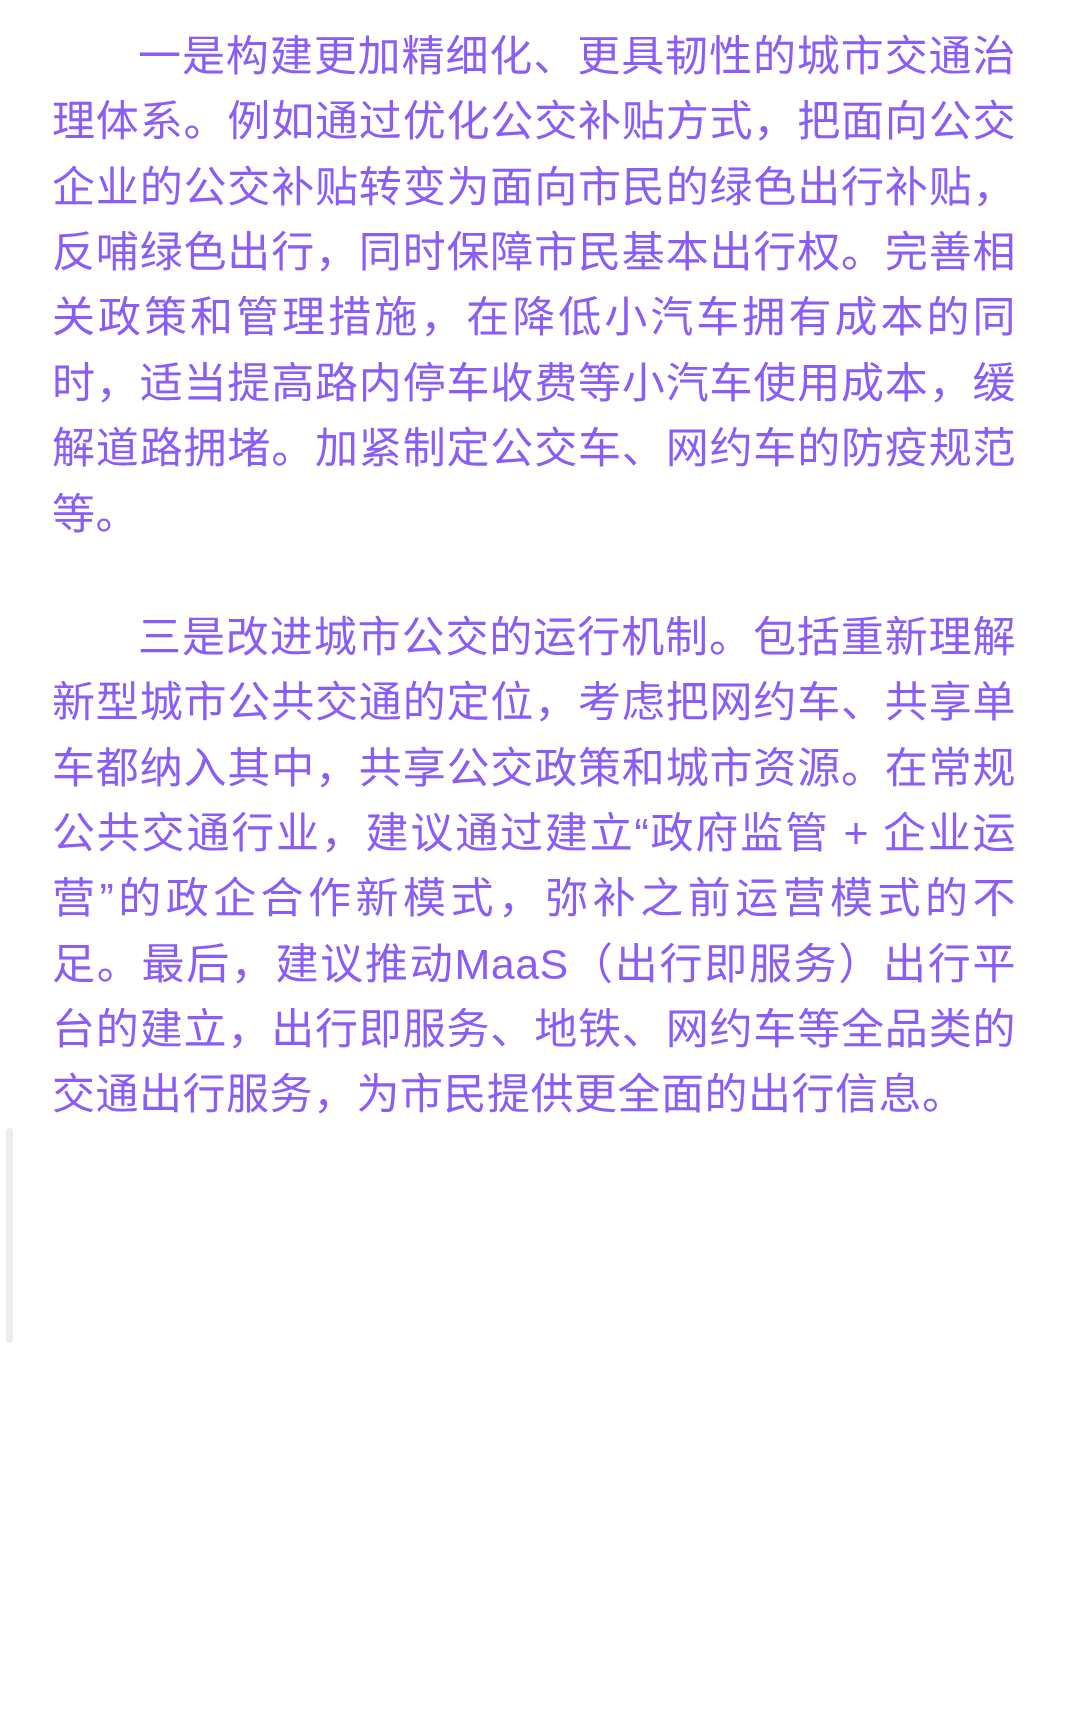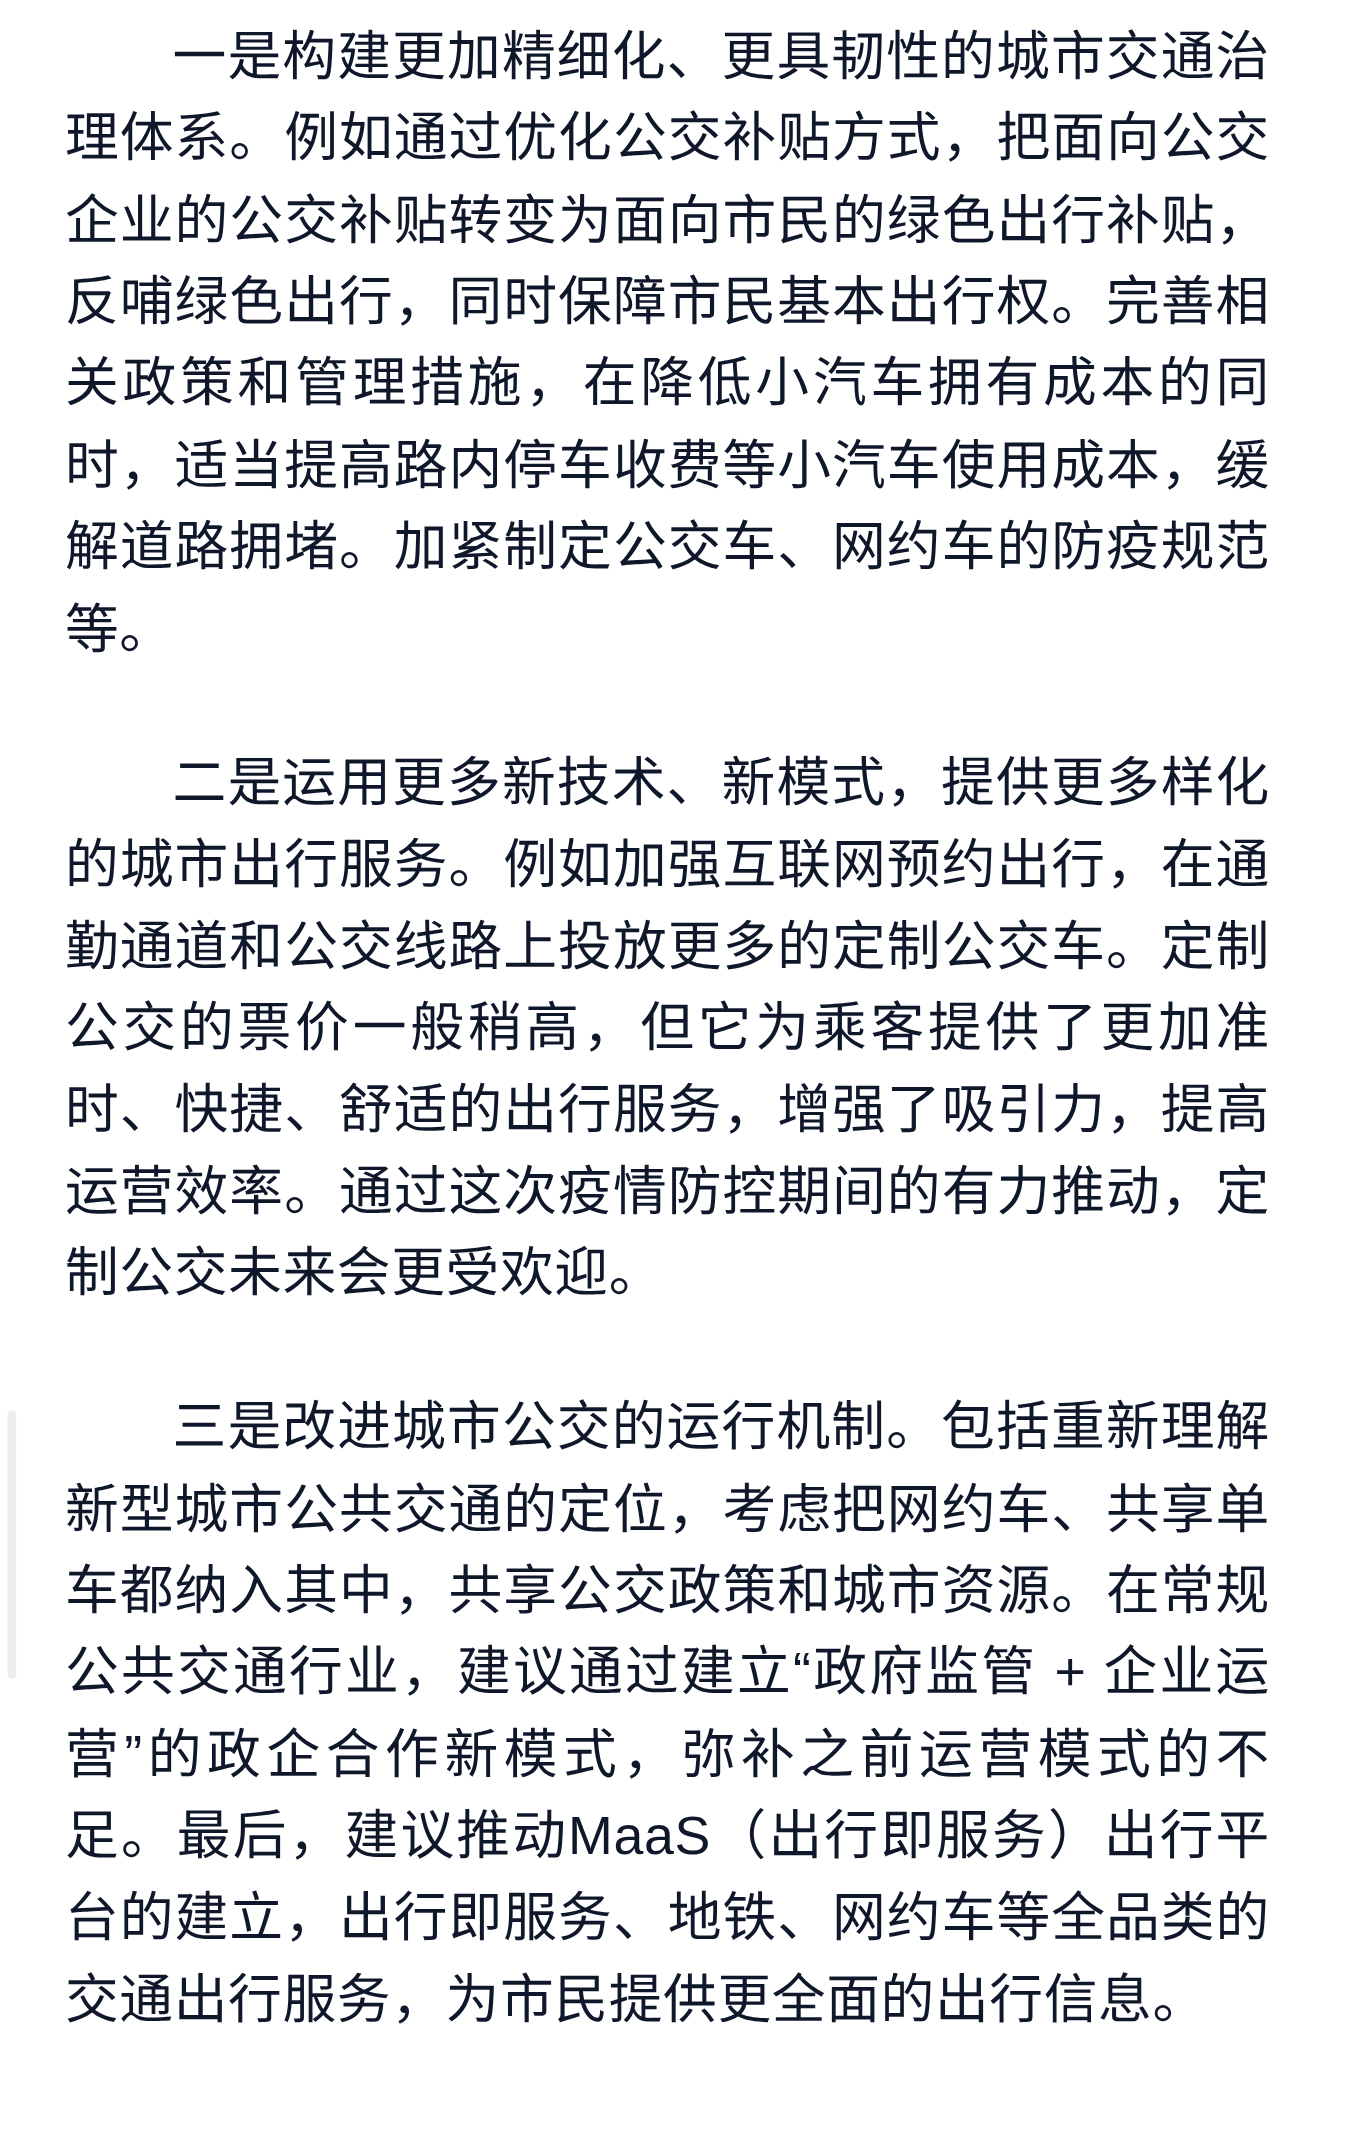--- a/index.html
+++ b/index.html
@@ -19,28 +19,28 @@
     min-height: 1709px;
     background: #ffffff;
     box-sizing: border-box;
     padding: 8px 64px 40px 52px;
     overflow: hidden;
   }
   .article {
     color: #6f6f6f;
   }
   .para {
-    margin: 6px 0 58px 0;
+    margin: 16px 0 58px 0;
     font-size: 43px;
     line-height: 1.52;
     letter-spacing: 0.5px;
     text-indent: 2em;
     text-align: justify;
     text-justify: inter-ideograph;
-    color: #0f172a;
+    color: #8b5cf6;
     font-weight: 400;
     word-break: break-all;
   }
   .para:last-child {
     margin-bottom: 0;
   }
   
   .scroll-indicator {
     position: absolute;
     left: 6px;
@@ -51,19 +51,18 @@
     background: #ededed;
   }
 </style>
 </head>
 <body>
 
 <div class="page">
 
   <div class="article">
     <p class="para">一是构建更加精细化、更具韧性的城市交通治理体系。例如通过优化公交补贴方式，把面向公交企业的公交补贴转变为面向市民的绿色出行补贴，反哺绿色出行，同时保障市民基本出行权。完善相关政策和管理措施，在降低小汽车拥有成本的同时，适当提高路内停车收费等小汽车使用成本，缓解道路拥堵。加紧制定公交车、网约车的防疫规范等。</p>
-    <p class="para">二是运用更多新技术、新模式，提供更多样化的城市出行服务。例如加强互联网预约出行，在通勤通道和公交线路上投放更多的定制公交车。定制公交的票价一般稍高，但它为乘客提供了更加准时、快捷、舒适的出行服务，增强了吸引力，提高运营效率。通过这次疫情防控期间的有力推动，定制公交未来会更受欢迎。</p>
     <p class="para">三是改进城市公交的运行机制。包括重新理解新型城市公共交通的定位，考虑把网约车、共享单车都纳入其中，共享公交政策和城市资源。在常规公共交通行业，建议通过建立“政府监管 + 企业运营”的政企合作新模式，弥补之前运营模式的不足。最后，建议推动MaaS（出行即服务）出行平台的建立，出行即服务、地铁、网约车等全品类的交通出行服务，为市民提供更全面的出行信息。</p>
   </div>
 
   <div class="scroll-indicator"></div>
 
 </div>
 
 </body></html>

